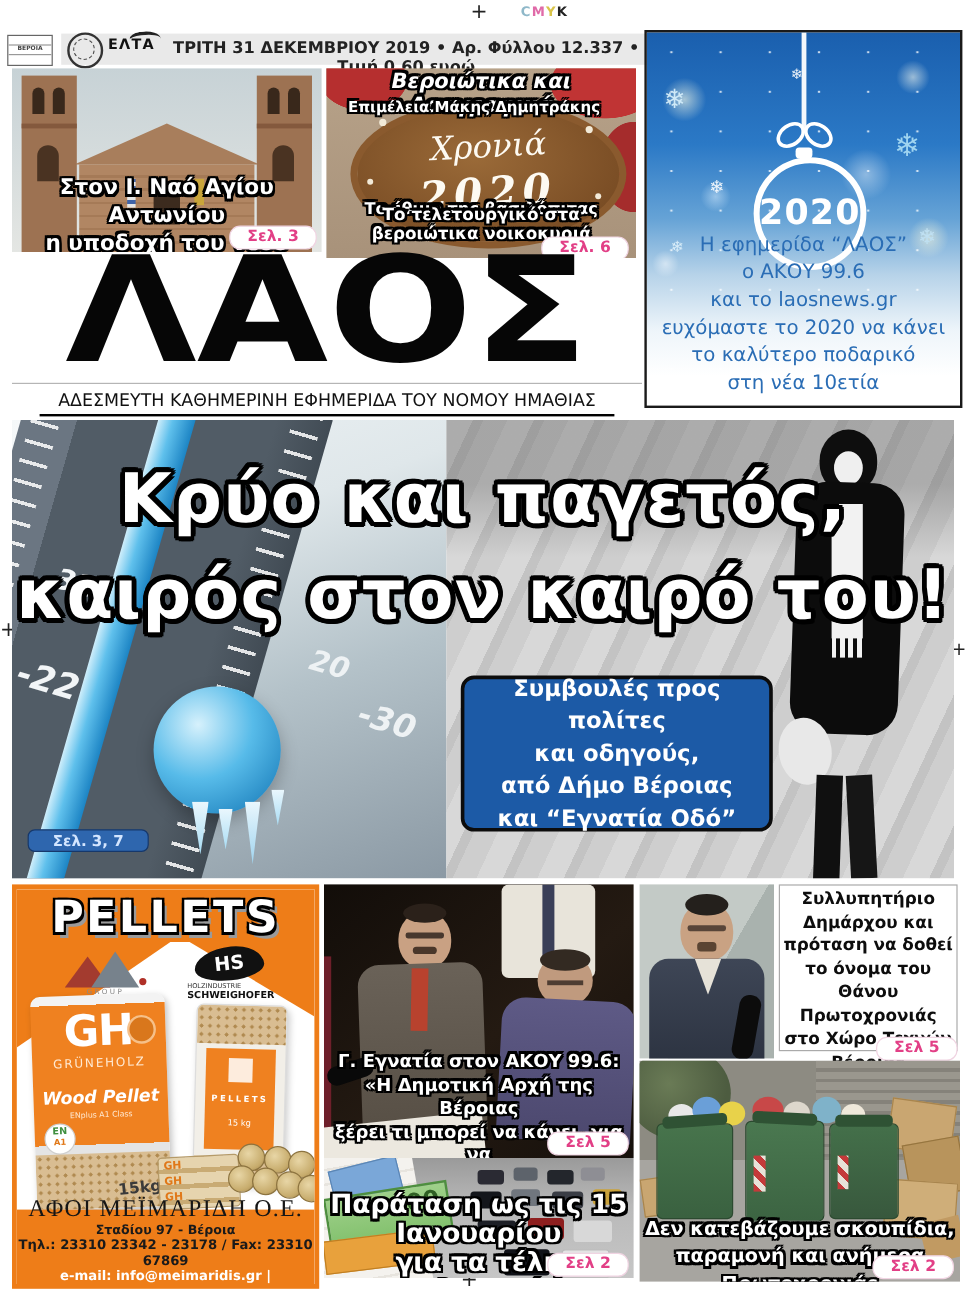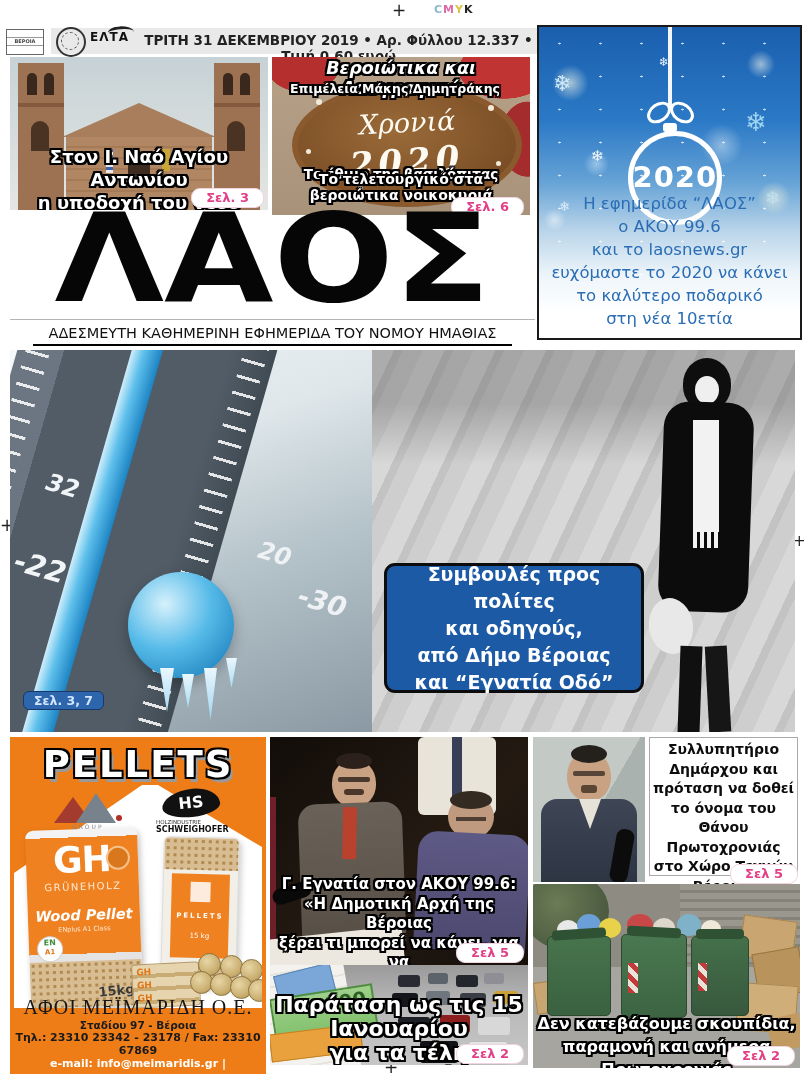--- a/index.html
+++ b/index.html
@@ -152,38 +152,42 @@
       </div>
       <span class="abs" style="left:36px;top:122px;font-size:24px;font-style:italic;font-weight:bold;color:#f2f5f7;transform:rotate(16deg);">32</span>
       <span class="abs" style="left:4px;top:200px;font-size:29px;font-style:italic;font-weight:bold;color:#f2f5f7;transform:rotate(16deg);">-22</span>
       <span class="abs" style="left:248px;top:190px;font-size:24px;font-style:italic;font-weight:bold;color:#eef2f4;transform:rotate(16deg);">20</span>
       <span class="abs" style="left:288px;top:236px;font-size:27px;font-style:italic;font-weight:bold;color:#eef2f4;transform:rotate(16deg);">-30</span>
       <div class="abs" style="left:118px;top:222px;width:106px;height:106px;border-radius:50%;background:radial-gradient(circle at 35% 30%,#d6f1fc,#57bbe9 45%,#0f72b2);box-shadow:0 6px 14px rgba(0,0,0,.25);"></div>
       <div class="abs" style="left:150px;top:318px;width:14px;height:44px;clip-path:polygon(0 0,100% 0,50% 100%);background:linear-gradient(#eaf7fd,#a8dcf4);"></div>
       <div class="abs" style="left:172px;top:324px;width:12px;height:34px;clip-path:polygon(0 0,100% 0,50% 100%);background:linear-gradient(#eaf7fd,#a8dcf4);"></div>
       <div class="abs" style="left:194px;top:318px;width:13px;height:52px;clip-path:polygon(0 0,100% 0,50% 100%);background:linear-gradient(#eaf7fd,#9fd4ef);"></div>
       <div class="abs" style="left:216px;top:308px;width:11px;height:30px;clip-path:polygon(0 0,100% 0,50% 100%);background:linear-gradient(#eaf7fd,#a8dcf4);"></div>
-      <span class="abs" style="left:13px;bottom:22px;background:#2e66ae;color:#d4e6ff;border:1px solid #16386b;border-radius:6px;font-size:12.5px;font-weight:bold;padding:1px 10px;">Σελ. 3, 7</span>
+      <span class="abs" style="left:13px;bottom:22px;background:#2e66ae;color:#d4e6ff;border:1px solid #16386b;border-radius:6px;font-size:12.5px;font-weight:bold;padding:1px 20px;">Σελ. 3, 7</span>
     </div>
 
     <div class="abs" style="left:362px;top:0;width:423px;height:382px;overflow:hidden;background:
         linear-gradient(180deg,rgba(90,90,90,.35) 0 14%,rgba(0,0,0,0) 30%),
         repeating-linear-gradient(115deg,#d8d8d8 0 20px,#c3c3c3 20px 28px,#cecece 28px 46px);">
       <div class="abs" style="right:28px;top:8px;width:122px;height:374px;">
         <div class="abs" style="left:38px;top:0;width:48px;height:52px;border-radius:50% 50% 45% 45%;background:#0e0e0e;"></div>
         <div class="abs" style="left:50px;top:18px;width:24px;height:28px;border-radius:50%;background:#efefef;"></div>
         <div class="abs" style="left:16px;top:44px;width:90px;height:210px;border-radius:26px;background:#0c0c0c;transform:rotate(2deg);"></div>
         <div class="abs" style="left:48px;top:62px;width:26px;height:112px;background:#f2f2f2;"></div>
         <div class="abs" style="left:48px;top:172px;width:26px;height:18px;background:repeating-linear-gradient(90deg,#f2f2f2 0 4px,transparent 4px 7px);"></div>
         <div class="abs" style="left:4px;top:240px;width:44px;height:56px;border-radius:50%;background:#e8e8e8;transform:rotate(-8deg);"></div>
         <div class="abs" style="left:34px;top:288px;width:22px;height:88px;background:#101010;transform:rotate(2deg);"></div>
         <div class="abs" style="left:62px;top:288px;width:22px;height:86px;background:#161616;transform:rotate(-3deg);"></div>
       </div>
     </div>
 
+    <div class="abs ctr" style="left:0;right:0;top:26px;font-size:57px;line-height:80px;letter-spacing:1px;">
+      <span class="line outl-lg">Κρύο και παγετός,</span>
+      <span class="line outl-lg">καιρός στον καιρό του!</span>
+    </div>
 
     <div class="abs ctr" style="left:374px;top:213px;width:254px;height:124px;background:#1c5aa6;border:3px solid #0c0c0c;border-radius:11px;color:#fff;font-weight:bold;font-size:19px;line-height:27px;display:flex;flex-direction:column;justify-content:center;">
       <span class="line">Συμβουλές προς πολίτες</span>
       <span class="line">και οδηγούς,</span>
       <span class="line">από Δήμο Βέροιας</span>
       <span class="line">και “Εγνατία Οδό”</span>
     </div>
   </div>
 
   <div class="abs" style="left:10px;top:737px;width:248px;height:329px;border:4px solid #ee7d18;background:#fff;overflow:hidden;">

